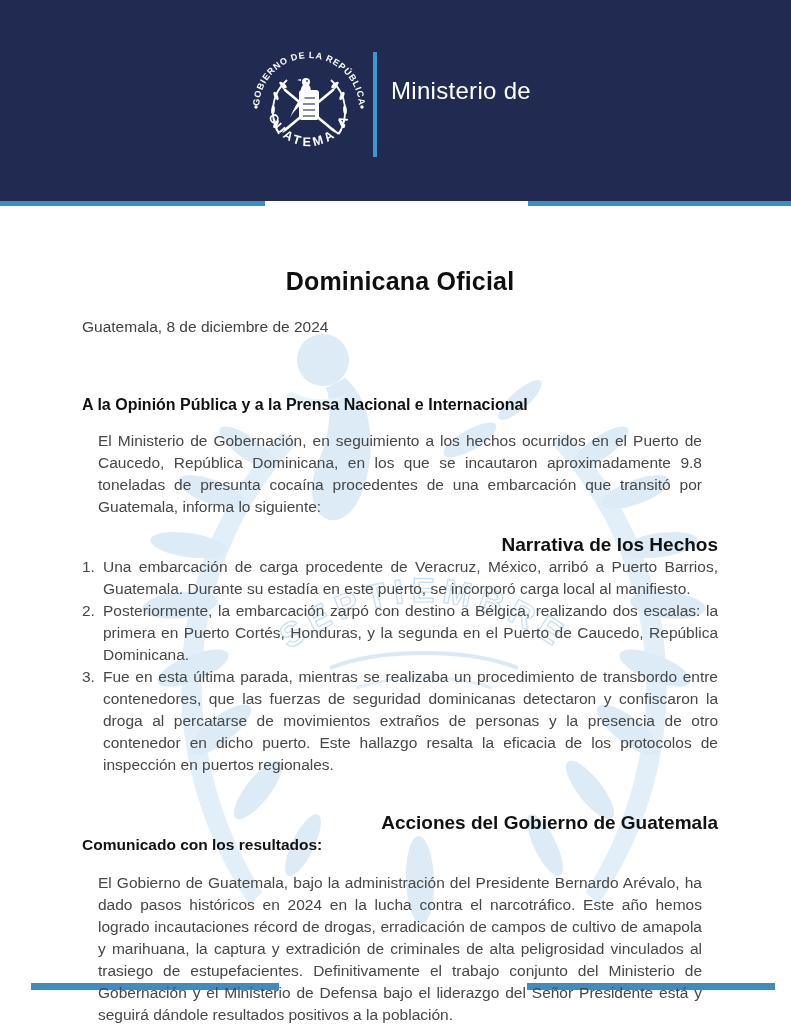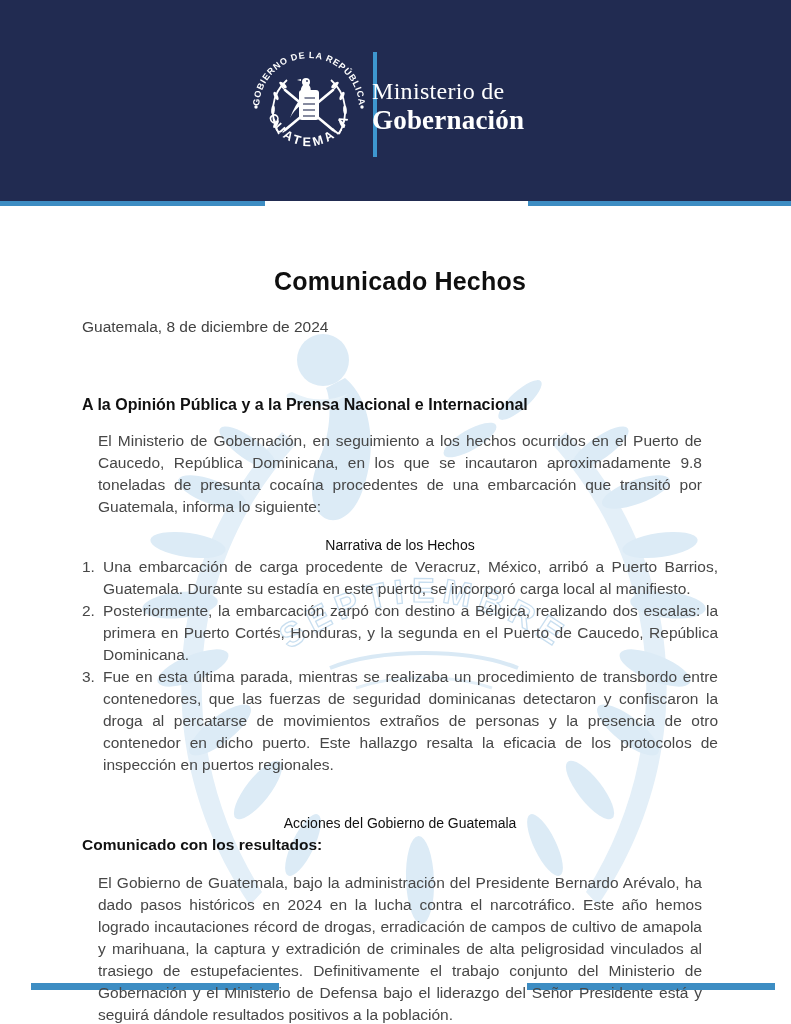--- a/index.html
+++ b/index.html
@@ -10,21 +10,21 @@
     font-family:"Liberation Sans", sans-serif;
     overflow:hidden;
   }
   
   .header{
     position:absolute;top:0;left:0;width:791px;height:201px;
     background:#212b51;
   }
   .seal{position:absolute;left:247px;top:42px;width:124px;height:124px;}
   .brand-divider{position:absolute;left:373px;top:52px;width:4px;height:105px;background:#3e97cf;}
-  .brand{position:absolute;left:372px;top:77px;color:#ffffff;font-family:Liberation Serif, serif;}
+  .brand{position:absolute;left:391px;top:77px;color:#ffffff;}
   .brand-line1{font-size:24px;font-weight:300;line-height:28px;letter-spacing:.3px;}
   .brand-line2{font-size:27px;font-weight:700;line-height:30px;letter-spacing:.2px;}
   
   .bar{position:absolute;height:5px;background:#3d8dc3;}
   .bar-top-left{left:0;top:201px;width:265px;}
   .bar-top-right{left:528px;top:201px;width:263px;}
   .bar-bottom{height:7px;top:983px;}
   .bar-bottom-left{left:31px;width:248px;}
   .bar-bottom-right{left:527px;width:248px;}
   
@@ -36,21 +36,21 @@
     z-index:2;
   }
   .doc-title{
     margin:60px 0 0 0;text-align:center;
     font-size:25px;line-height:30px;font-weight:700;color:#0f0f0f;letter-spacing:.2px;
   }
   .dateline{margin-top:20px;text-align:left;color:#424242;}
   .salutation{margin:56px 0 0 0;font-size:16px;line-height:22px;font-weight:700;color:#111111;text-align:left;}
   p{margin:16px;}
   .intro{margin-top:14px;}
-  .sec-heading{margin:15px 0 0 0;font-size:14px;line-height:22px;font-weight:400;color:#111111;text-align:center;}
+  .sec-heading{margin:15px 0 0 0;font-size:19px;line-height:22px;font-weight:700;color:#111111;text-align:right;}
   .sec-heading.gap{margin-top:36px;}
   .sub-heading{margin:0;font-size:15.5px;line-height:22px;font-weight:700;color:#111111;text-align:left;}
   ol.narrative-list{margin:0;padding:0;list-style:none;}
   ol.narrative-list li{position:relative;padding-left:21px;}
   ol.narrative-list .num{position:absolute;left:0;top:0;}
 </style>
 </head>
 <body>
 
 <div class="page">
@@ -159,30 +159,29 @@
           <path d="M -8 -27 l -4 -1 l 4 -1 z"></path>
         </g>
         <circle cx="-2" cy="-27" r="0.9" fill="#212b51"></circle>
       </g>
     </svg>
 
     <div class="brand-divider"></div>
 
     <div class="brand">
       <div class="brand-line1">Ministerio de</div>
-      <div class="brand-line2">Gobernación</div>
     </div>
   </div>
 
   <div class="bar bar-top-left"></div>
   <div class="bar bar-top-right"></div>
 
   <div class="content">
 
-    <h1 class="doc-title">Comunicado Hechos</h1>
+    <h1 class="doc-title">Dominicana Oficial</h1>
 
     <div class="dateline">Guatemala, 8 de diciembre de 2024</div>
 
     <h2 class="salutation">A la Opinión Pública y a la Prensa Nacional e Internacional</h2>
 
     <p class="intro">El Ministerio de Gobernación, en seguimiento a los hechos ocurridos en el Puerto de Caucedo, República Dominicana, en los que se incautaron aproximadamente 9.8 toneladas de presunta cocaína procedentes de una embarcación que transitó por Guatemala, informa lo siguiente:</p>
 
     <h3 class="sec-heading">Narrativa de los Hechos</h3>
 
     <ol class="narrative-list">

